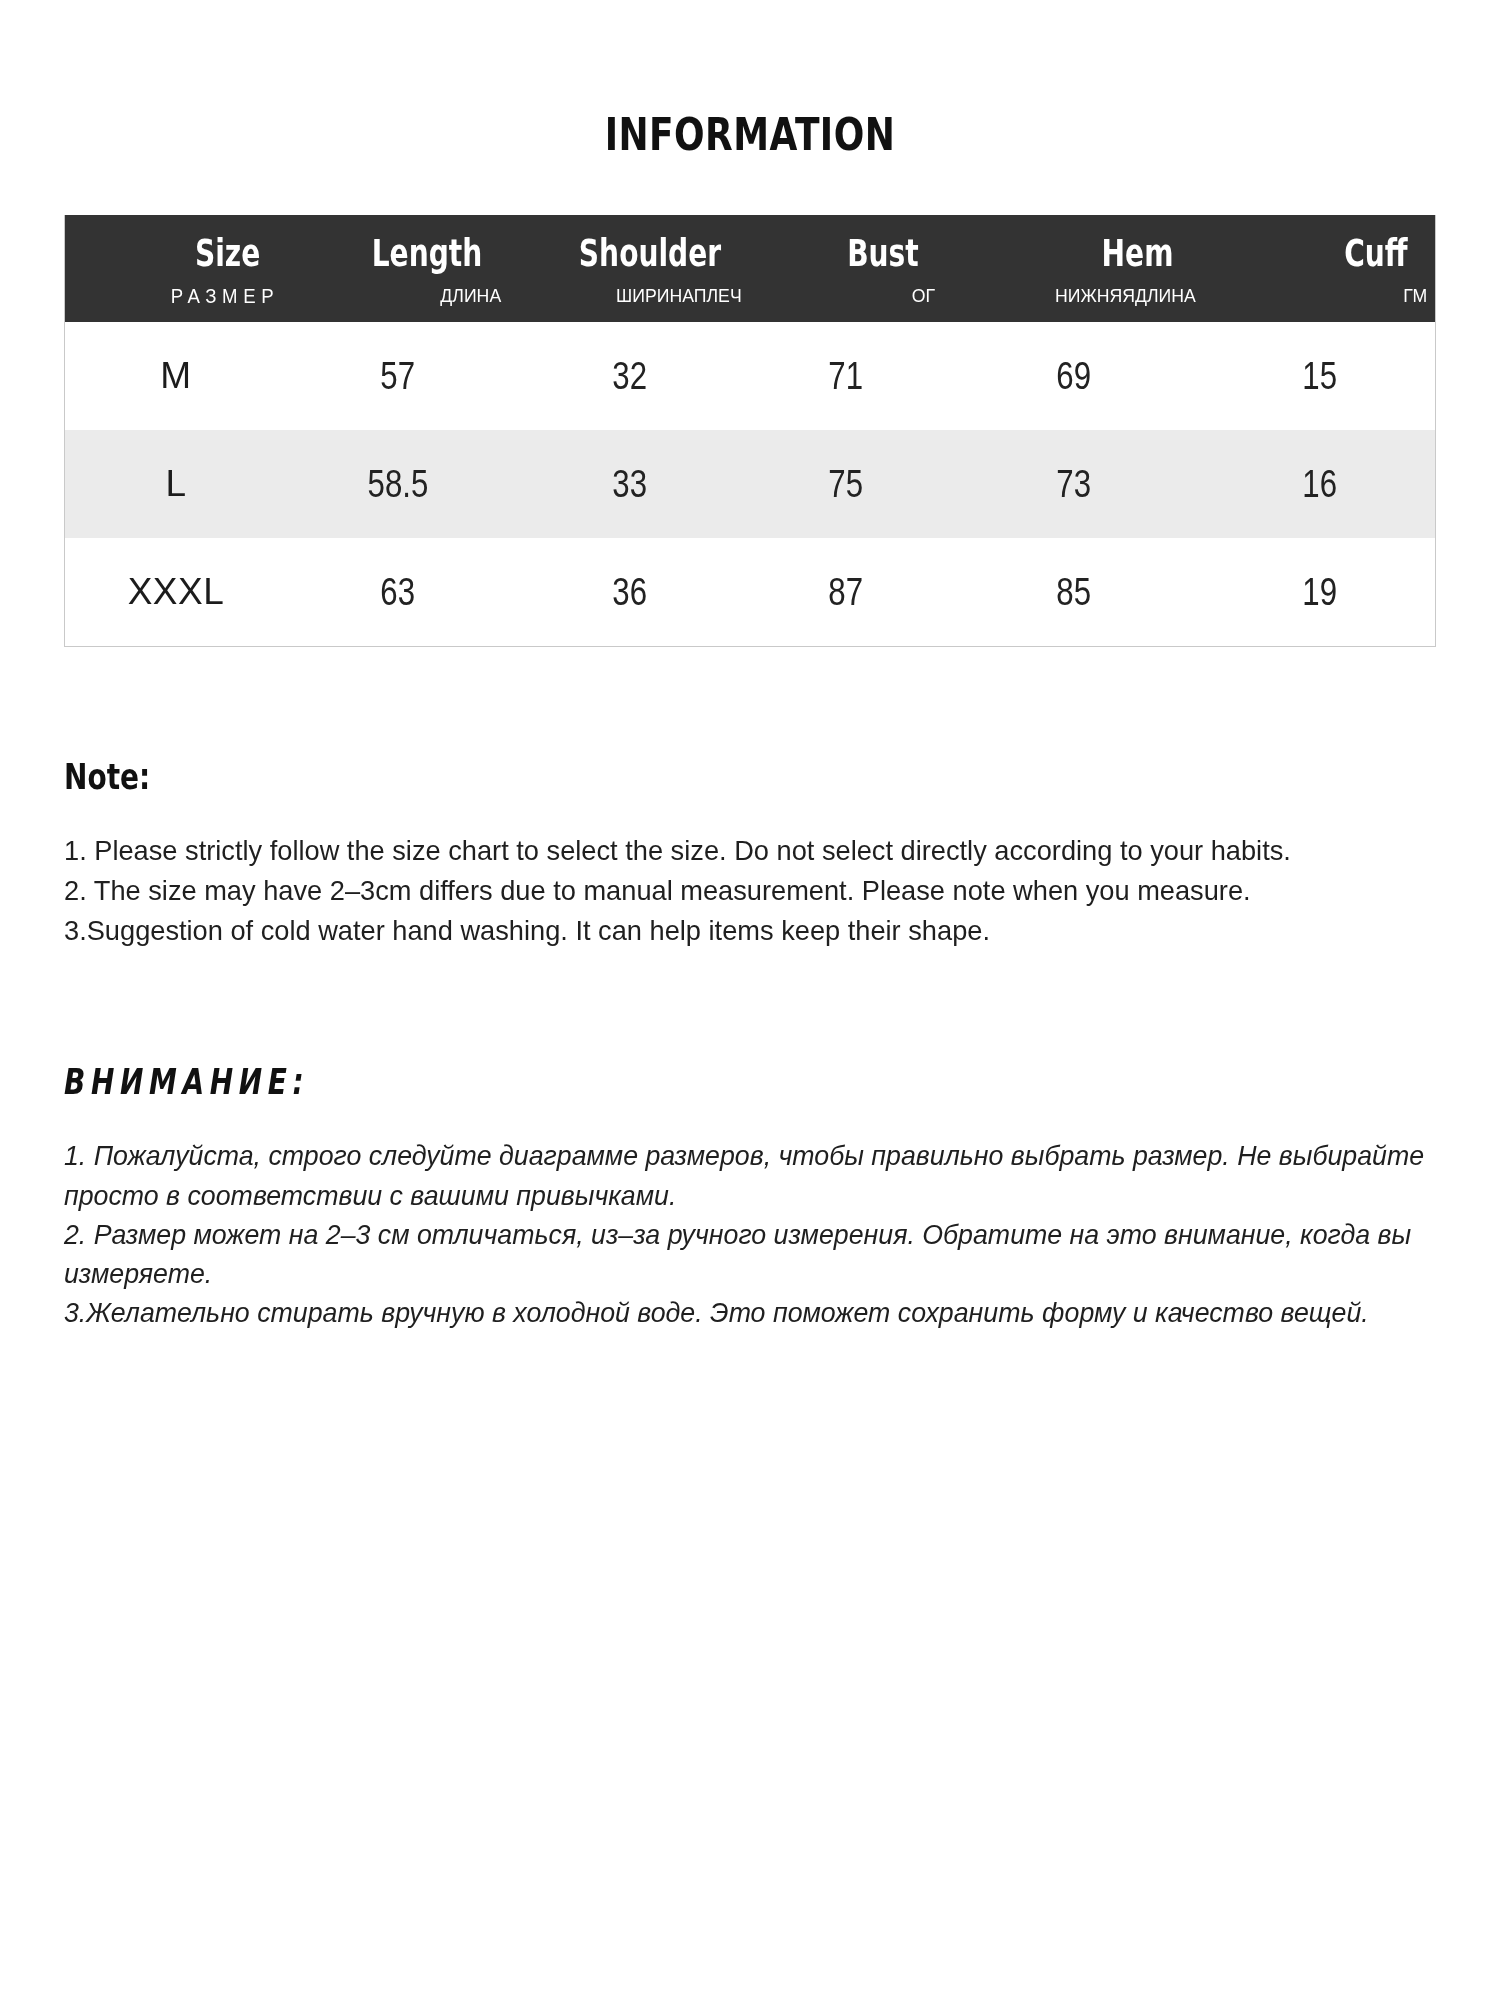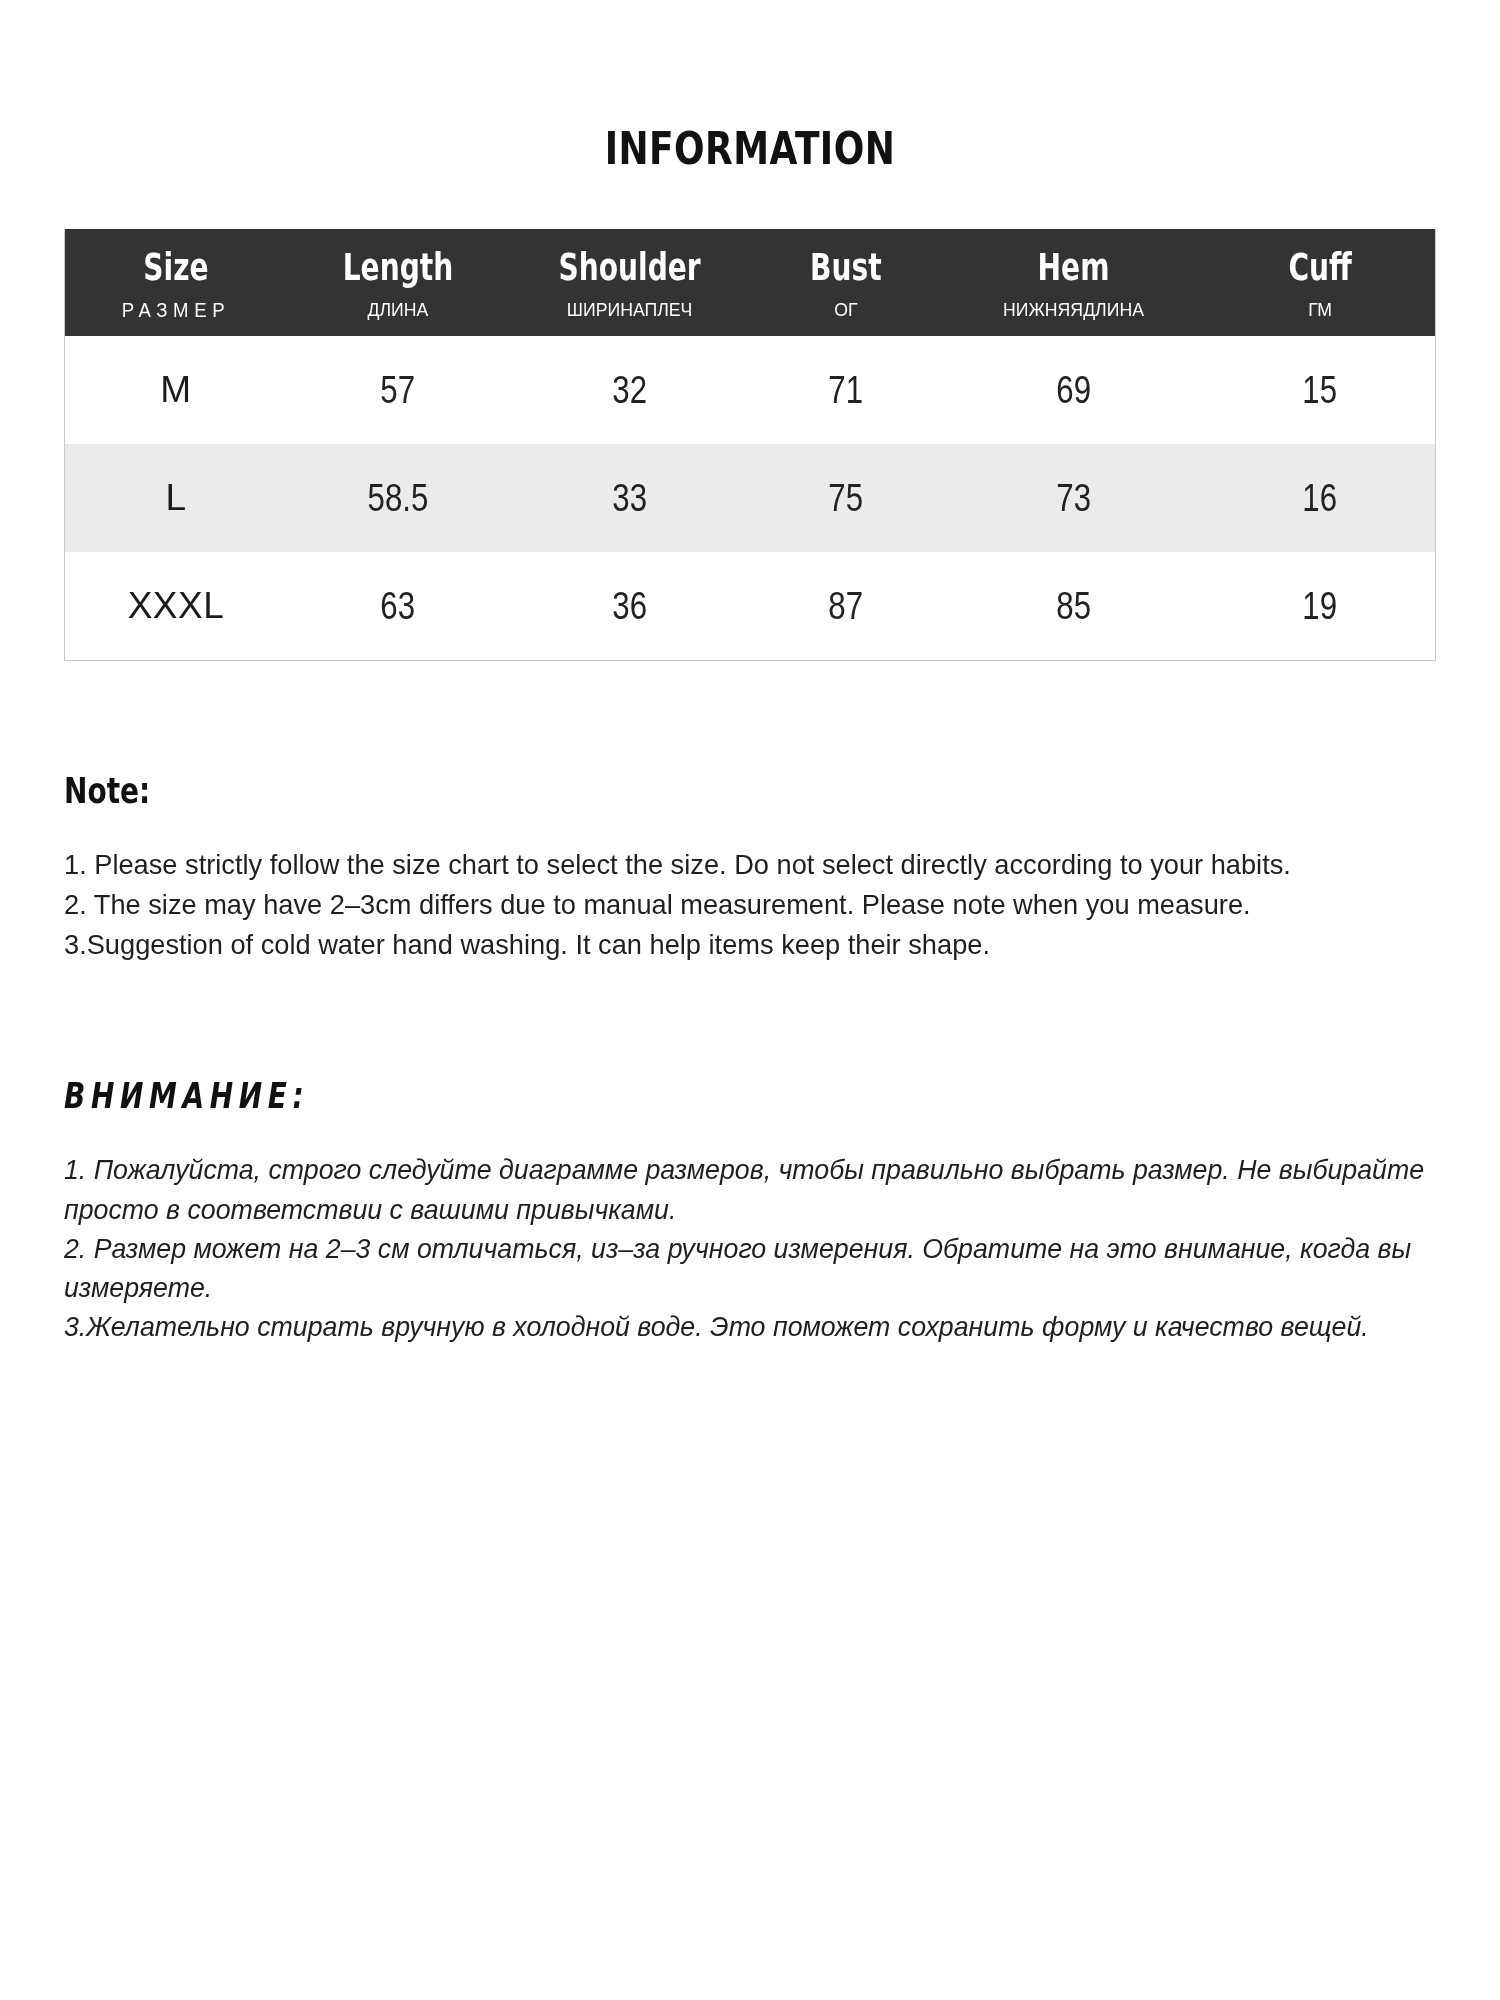--- a/index.html
+++ b/index.html
@@ -13,21 +13,21 @@
     font-family: "Liberation Sans", sans-serif;
     color: #1a1a1a;
     position: relative;
     overflow: hidden;
   }
 
   .page {
     width: 1500px;
     height: 2000px;
     box-sizing: border-box;
-    padding: 18px 64px;
+    padding: 4px 64px;
     position: relative;
   }
 
   
   .title {
     text-align: center;
     font-family: "DejaVu Sans", sans-serif;
     font-weight: bold;
     font-size: 45px;
     letter-spacing: 0.5px;
@@ -47,21 +47,21 @@
   table.size-table {
     width: 100%;
     border-collapse: collapse;
     table-layout: fixed;
   }
   table.size-table thead tr {
     background: #333333;
   }
   th.col-head {
     padding: 20px 0 16px 0;
-    text-align: center;
+    text-align: right;
     vertical-align: top;
     border: none;
   }
   .head-en {
     display: block;
     color: #ffffff;
     font-family: "DejaVu Sans", sans-serif;
     font-weight: bold;
     font-size: 37px;
     line-height: 1.02;

